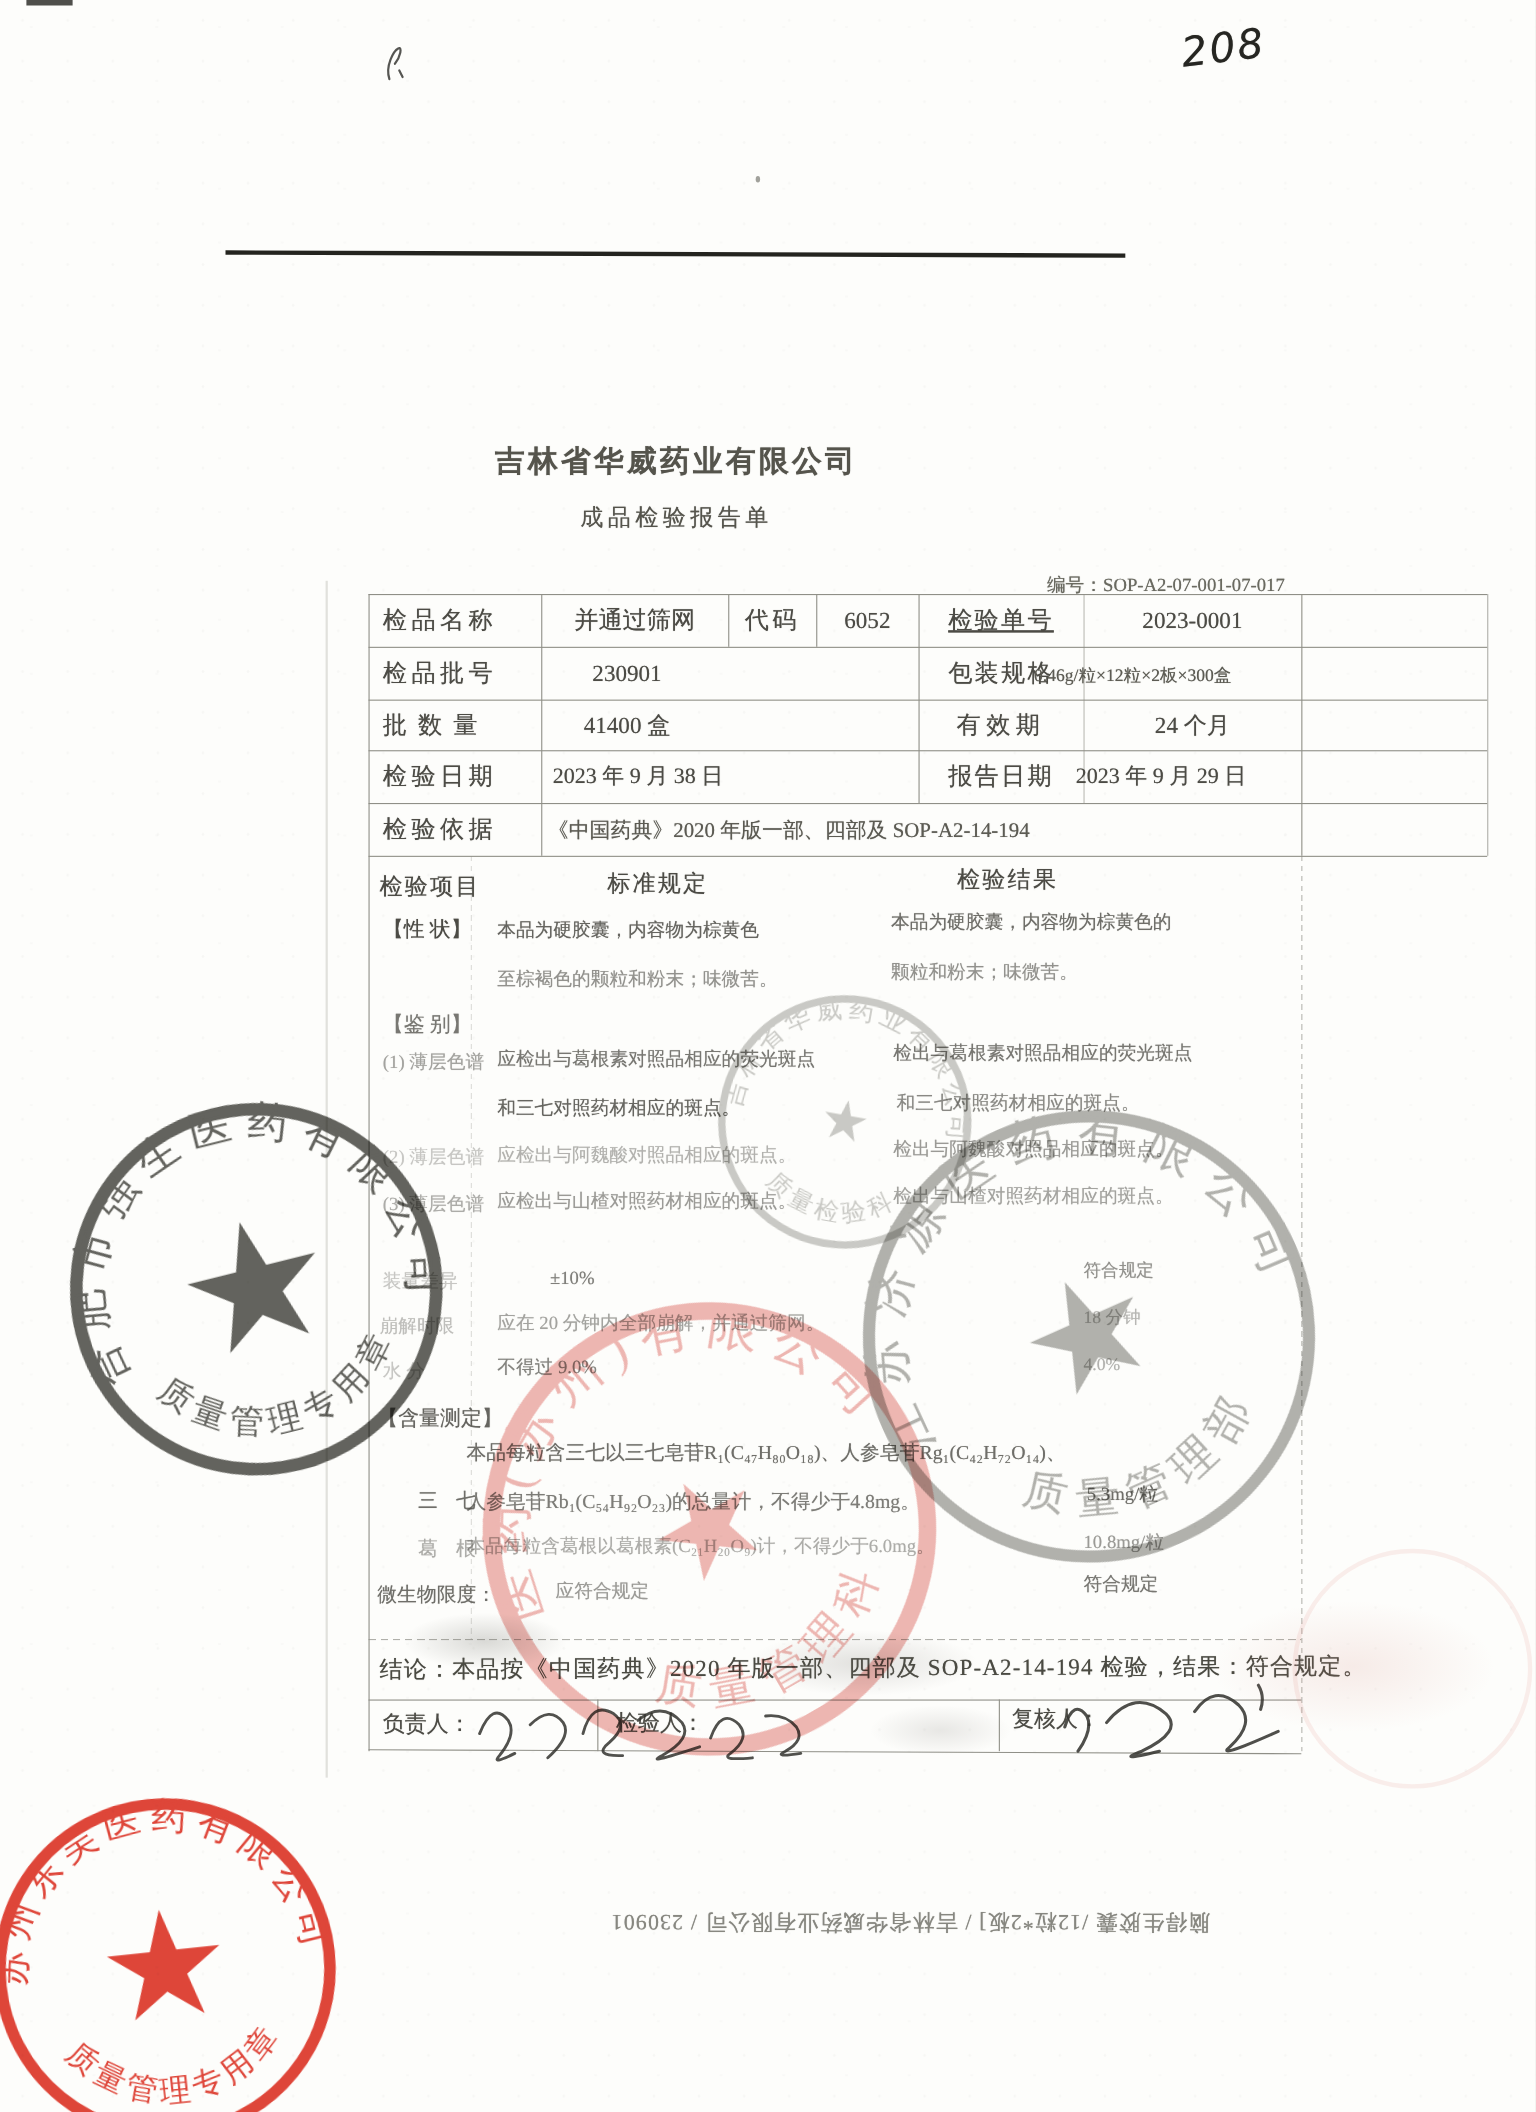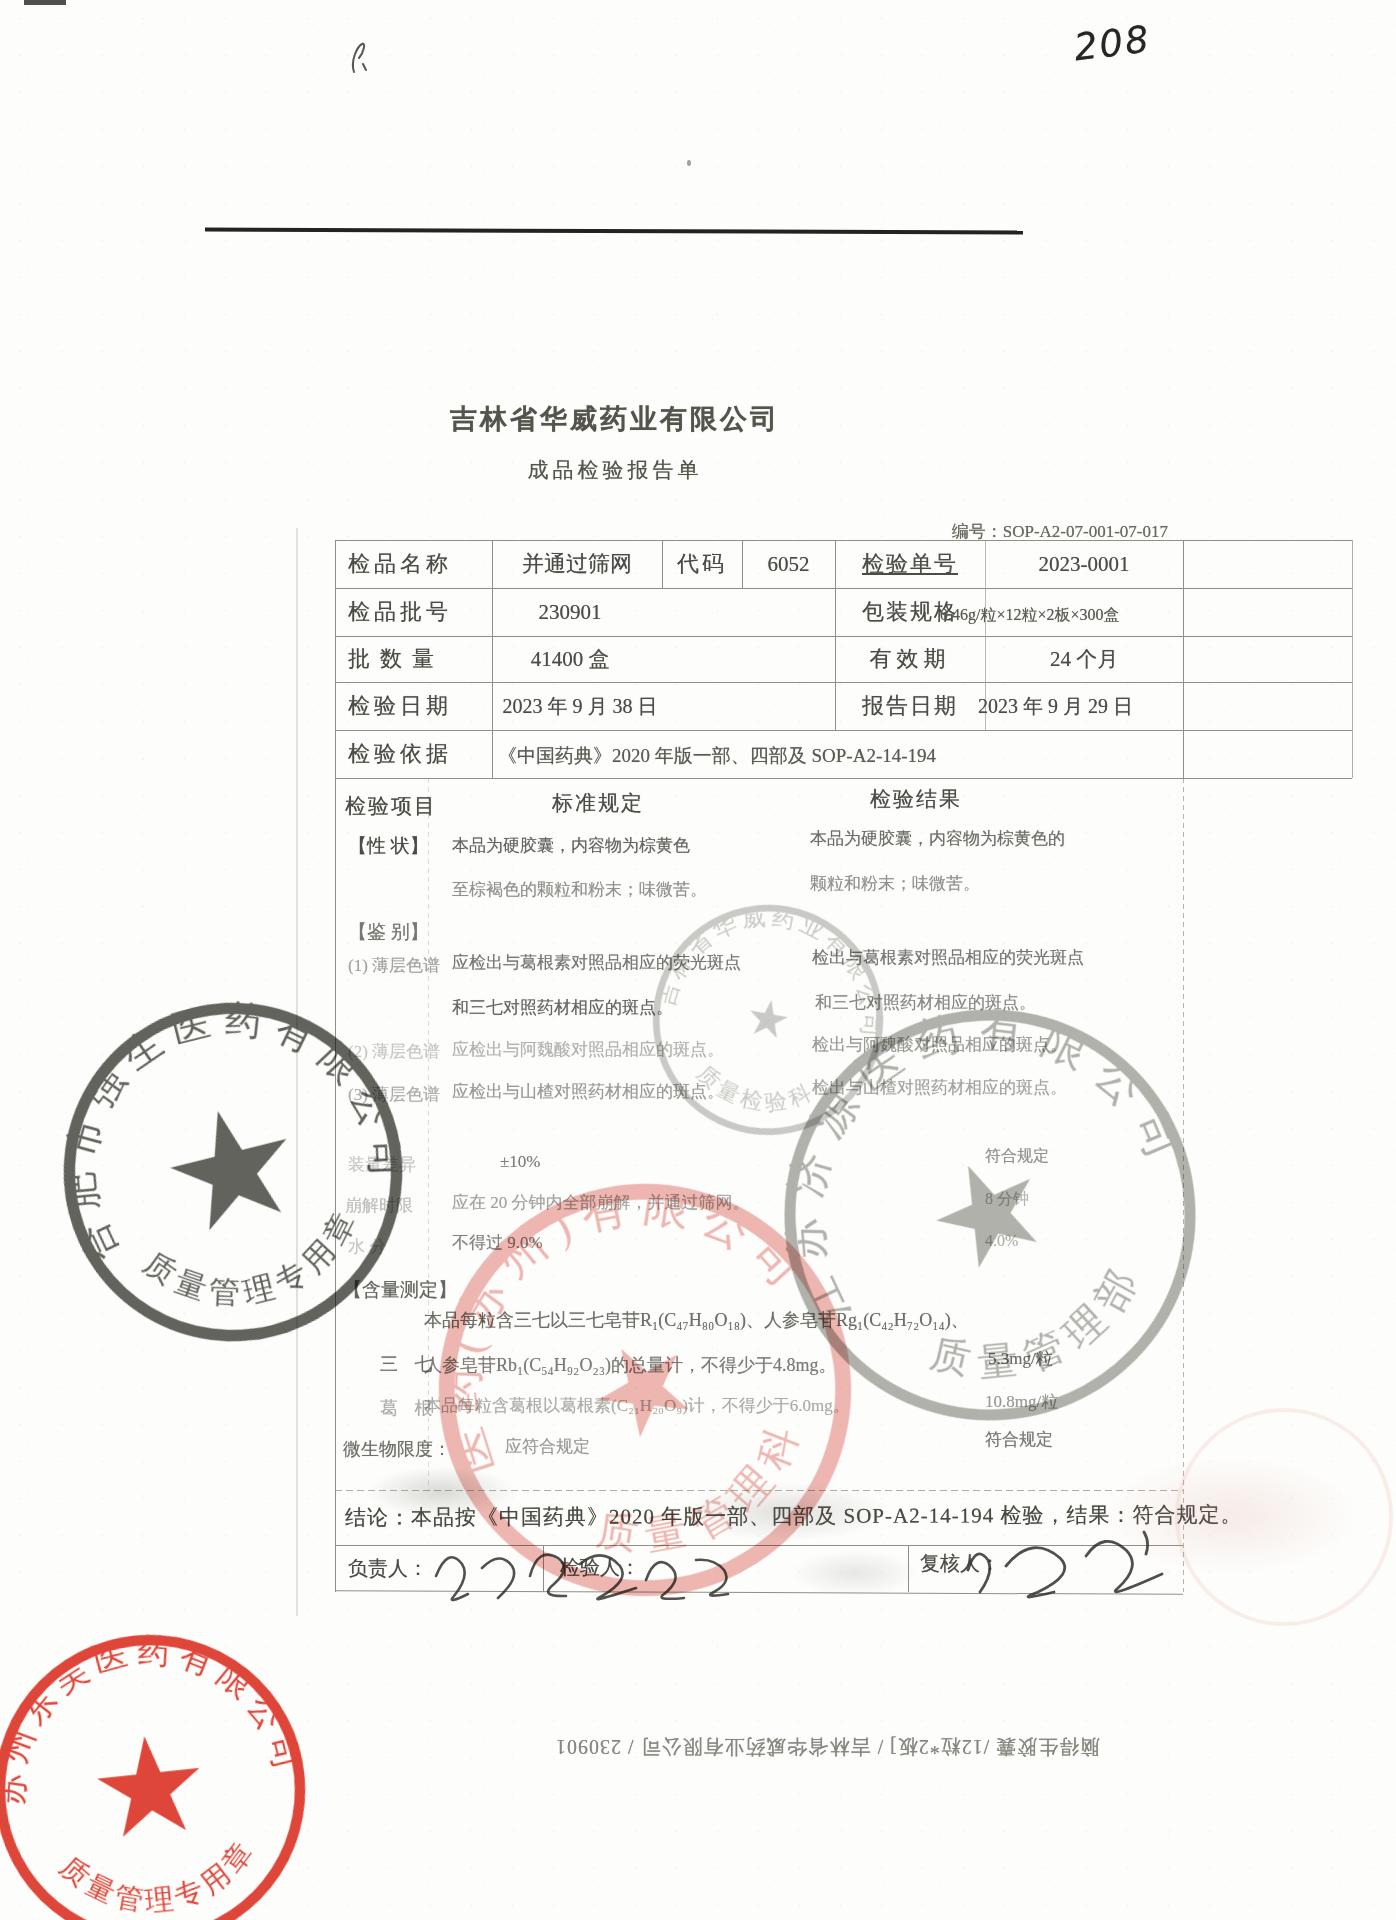--- a/index.html
+++ b/index.html
@@ -116,21 +116,21 @@
   <div class="t" style="left:348px;top:1086px;font-size:17px;opacity:.45;">(3) 薄层色谱</div>
   <div class="t" style="left:452px;top:1083px;font-size:17px;opacity:.55;">应检出与山楂对照药材相应的斑点。</div>
   <div class="t" style="left:812px;top:1079px;font-size:17px;opacity:.5;">检出与山楂对照药材相应的斑点。</div>
 
   <div class="t" style="left:348px;top:1156px;font-size:17px;opacity:.3;">装量差异</div>
   <div class="t" style="left:500px;top:1153px;font-size:17px;opacity:.7;">±10%</div>
   <div class="t" style="left:985px;top:1147px;font-size:16px;opacity:.6;">符合规定</div>
 
   <div class="t" style="left:345px;top:1197px;font-size:17px;opacity:.35;">崩解时限</div>
   <div class="t" style="left:452px;top:1194px;font-size:17px;opacity:.5;">应在 20 分钟内全部崩解，并通过筛网。</div>
-  <div class="t" style="left:985px;top:1190px;font-size:16px;opacity:.4;">8 分钟</div>
+  <div class="t" style="left:985px;top:1190px;font-size:16px;opacity:.4;">18 分钟</div>
 
   <div class="t" style="left:348px;top:1238px;font-size:17px;opacity:.3;">水 分</div>
   <div class="t" style="left:452px;top:1234px;font-size:17px;opacity:.68;">不得过 9.0%</div>
   <div class="t" style="left:985px;top:1232px;font-size:16px;opacity:.42;">4.0%</div>
 
   <div class="t" style="left:343px;top:1280px;font-size:19px;opacity:.85;">【含量测定】</div>
 
   <div class="t" style="left:380px;top:1314px;font-size:18px;letter-spacing:6px;opacity:.8;margin-top:41px;">三 七</div>
   <div class="t" style="left:424px;top:1311px;font-size:18px;opacity:.8;text-align:center;">本品每粒含三七以三七皂苷R₁(C₄₇H₈₀O₁₈)、人参皂苷Rg₁(C₄₂H₇₂O₁₄)、</div>
   <div class="t" style="left:424px;top:1356px;font-size:18px;opacity:.72;">人参皂苷Rb₁(C₅₄H₉₂O₂₃)的总量计，不得少于4.8mg。</div>

